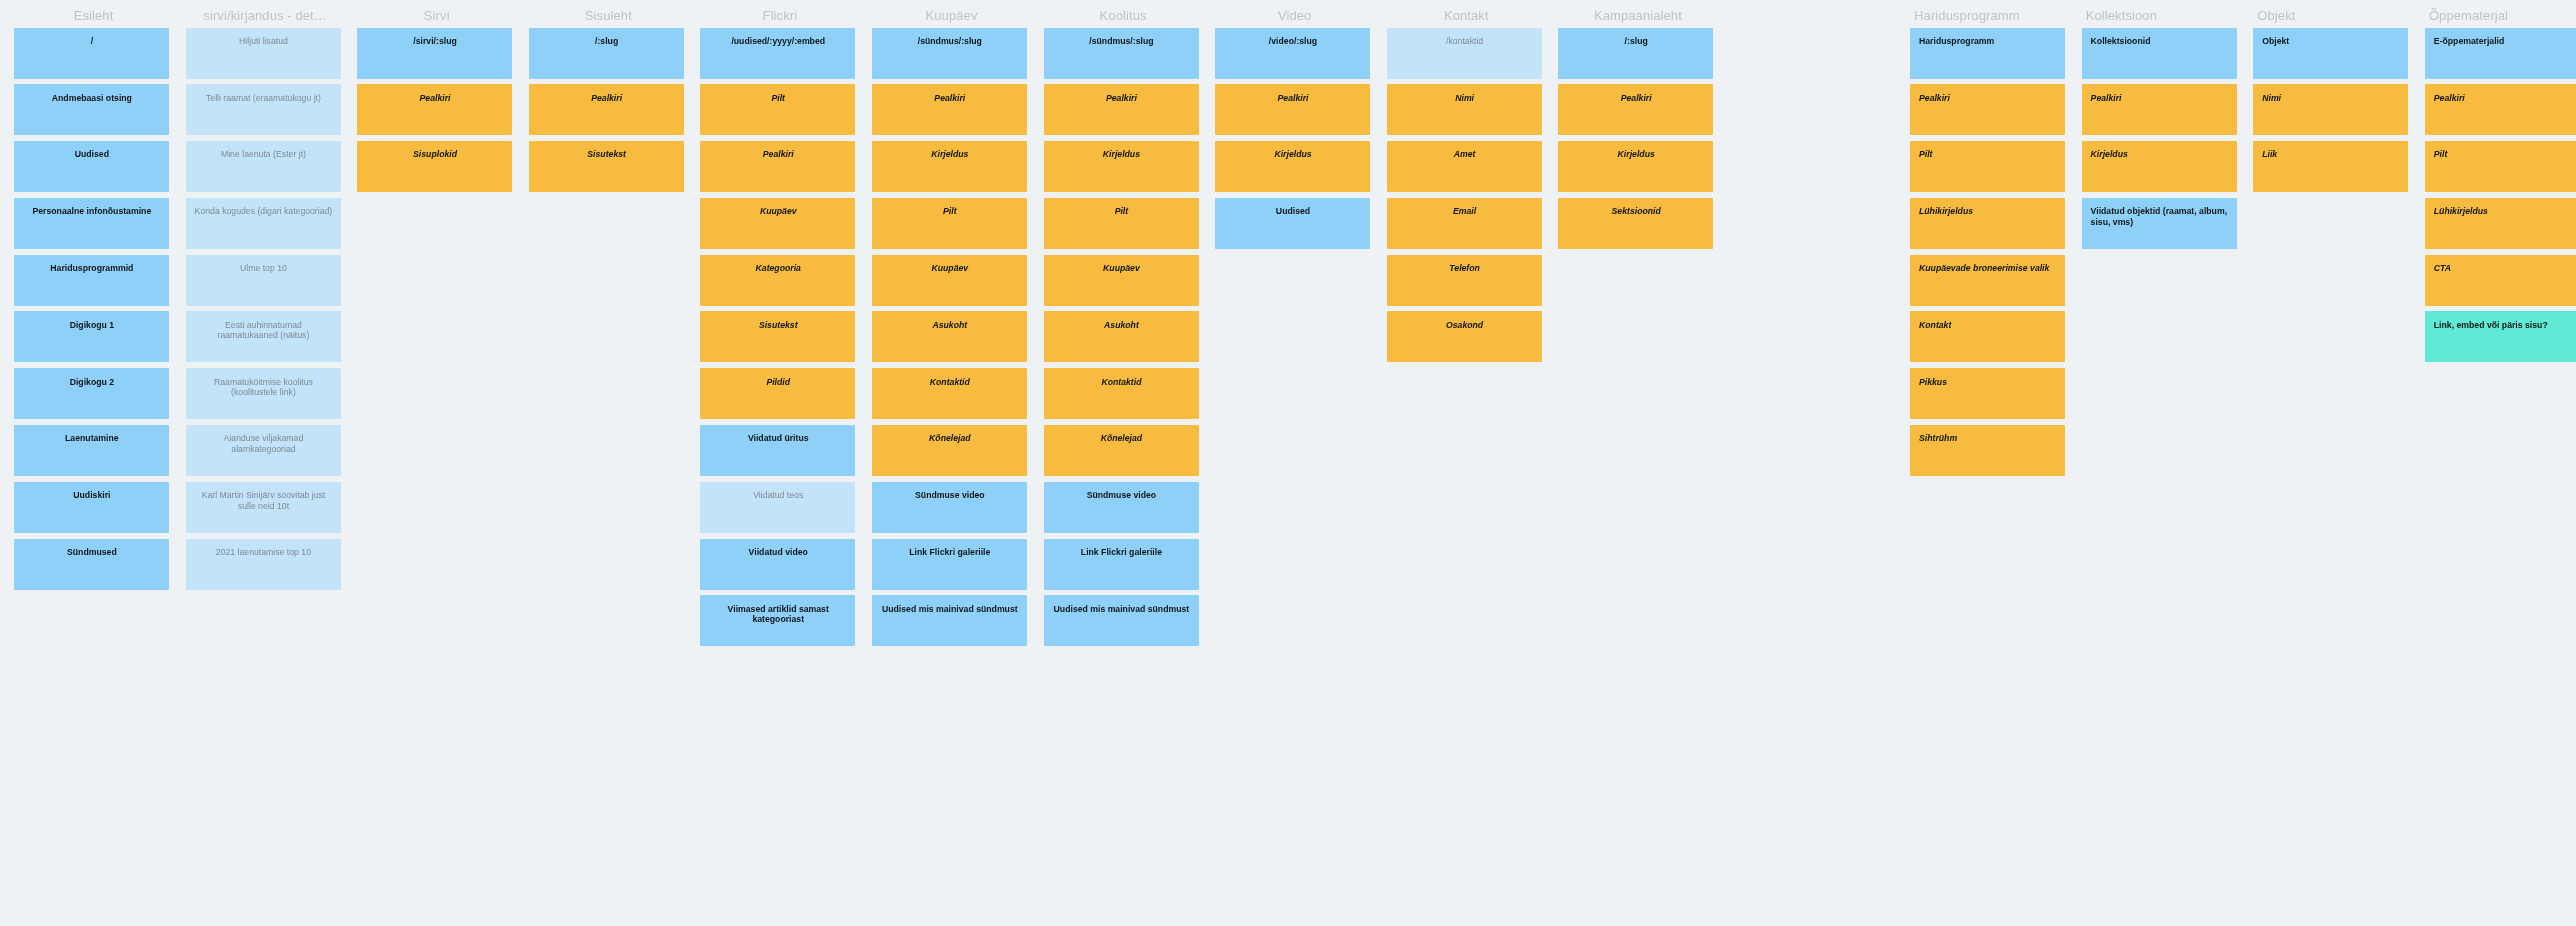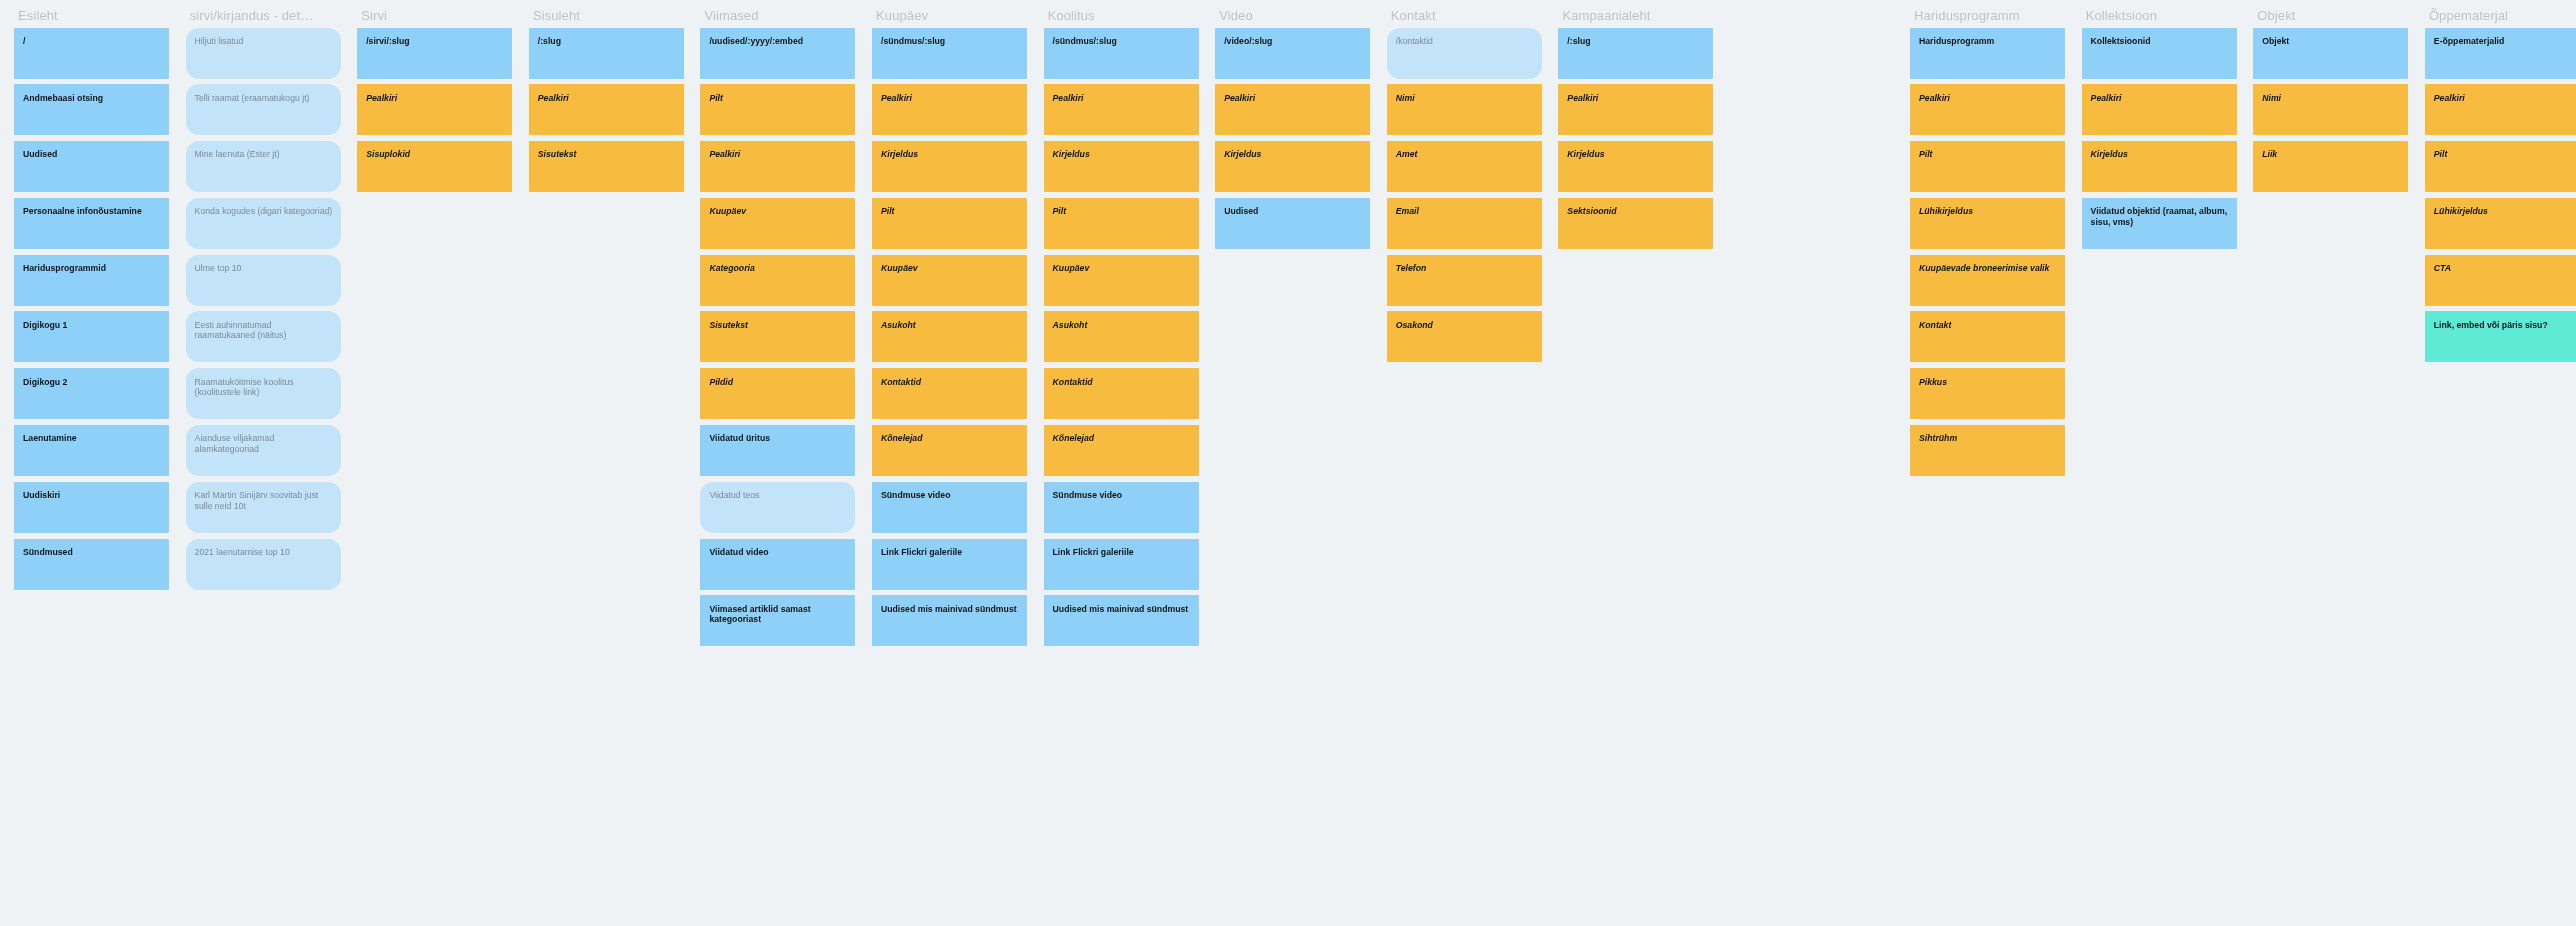--- a/index.html
+++ b/index.html
@@ -25,21 +25,21 @@
     padding: 0;
   }
 
   .group {
     position: absolute;
     top: 0;
     display: flex;
     flex-direction: row;
     align-items: flex-start;
   }
-  #group-left  { left: 14px; }
+  #group-left  { left: 14px; text-align: center; }
   #group-right { left: 1910px; }
 
   
   .column {
     width: 155px;
     margin-right: 16.6px;
     display: flex;
     flex-direction: column;
     flex: 0 0 auto;
   }
@@ -69,21 +69,21 @@
     font-weight: 700;
     color: #101518;
     border-radius: 0.8px;
     word-wrap: break-word;
   }
   .card.h-62    { min-height: 51px; }
 
   
   .card.blue   { background: #8ed0f8; }
   .card.amber  { background: #f7bb3f; font-style: italic; }
-  .card.pale   { background: #c3e4f8; color: #7c8a95; font-weight: 400; border-radius: 13px; }
+  .card.pale   { background: #c3e4f8; color: #7c8a95; font-weight: 400; }
   .card.red    { background: #5eead4; }
 </style>
 </head>
 <body>
 
 <div id="board">
   <div class="group" id="group-left">
       <div class="column">
         <div class="column-header">Esileht</div>
         <div class="card blue h-62">/</div>
@@ -121,21 +121,21 @@
         <div class="card amber h-62">Pealkiri</div>
         <div class="card amber h-62">Sisuplokid</div>
       </div>
       <div class="column">
         <div class="column-header">Sisuleht</div>
         <div class="card blue h-62">/:slug</div>
         <div class="card amber h-62">Pealkiri</div>
         <div class="card amber h-62">Sisutekst</div>
       </div>
       <div class="column">
-        <div class="column-header">Viimased</div>
+        <div class="column-header">Flickri</div>
         <div class="card blue h-62">/uudised/:yyyy/:embed</div>
         <div class="card amber h-62">Pilt</div>
         <div class="card amber h-62">Pealkiri</div>
         <div class="card amber h-62">Kuupäev</div>
         <div class="card amber h-62">Kategooria</div>
         <div class="card amber h-62">Sisutekst</div>
         <div class="card amber h-62">Pildid</div>
         <div class="card blue h-62">Viidatud üritus</div>
         <div class="card pale h-62">Viidatud teos</div>
         <div class="card blue h-62">Viidatud video</div>

